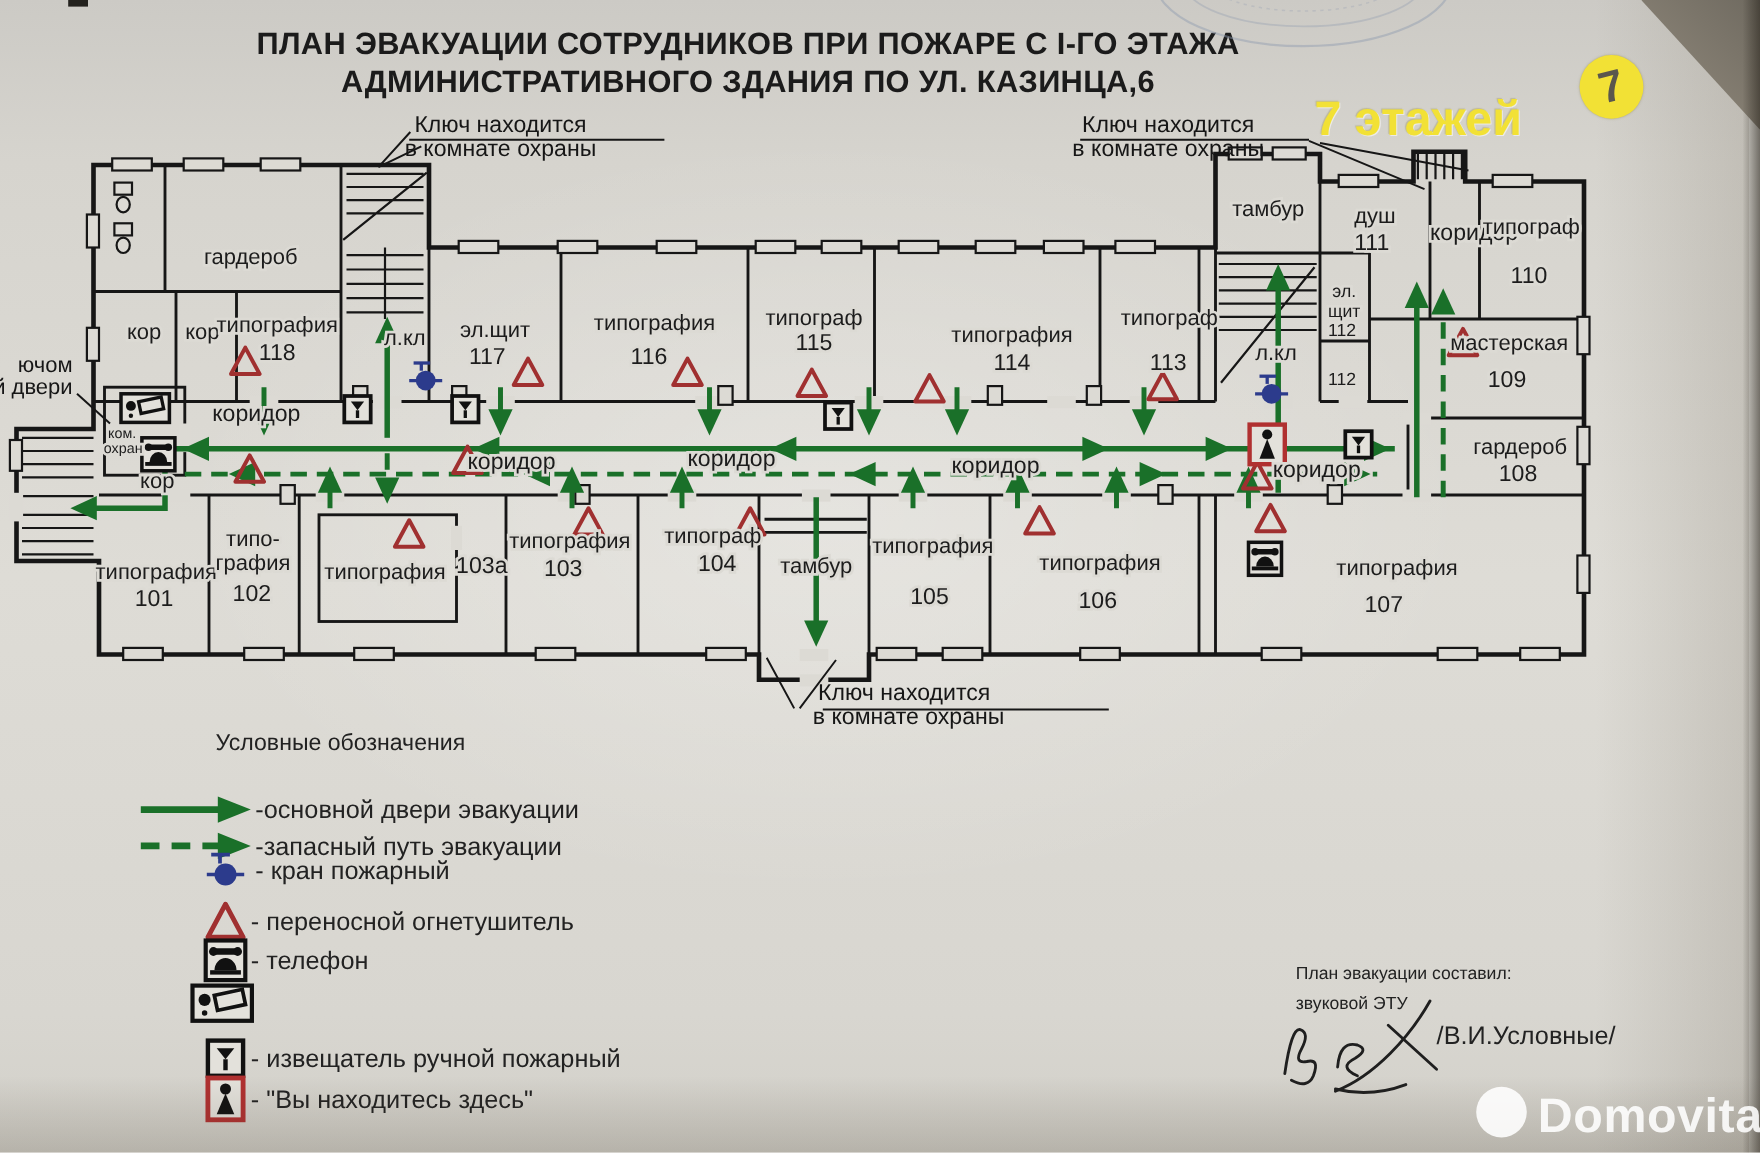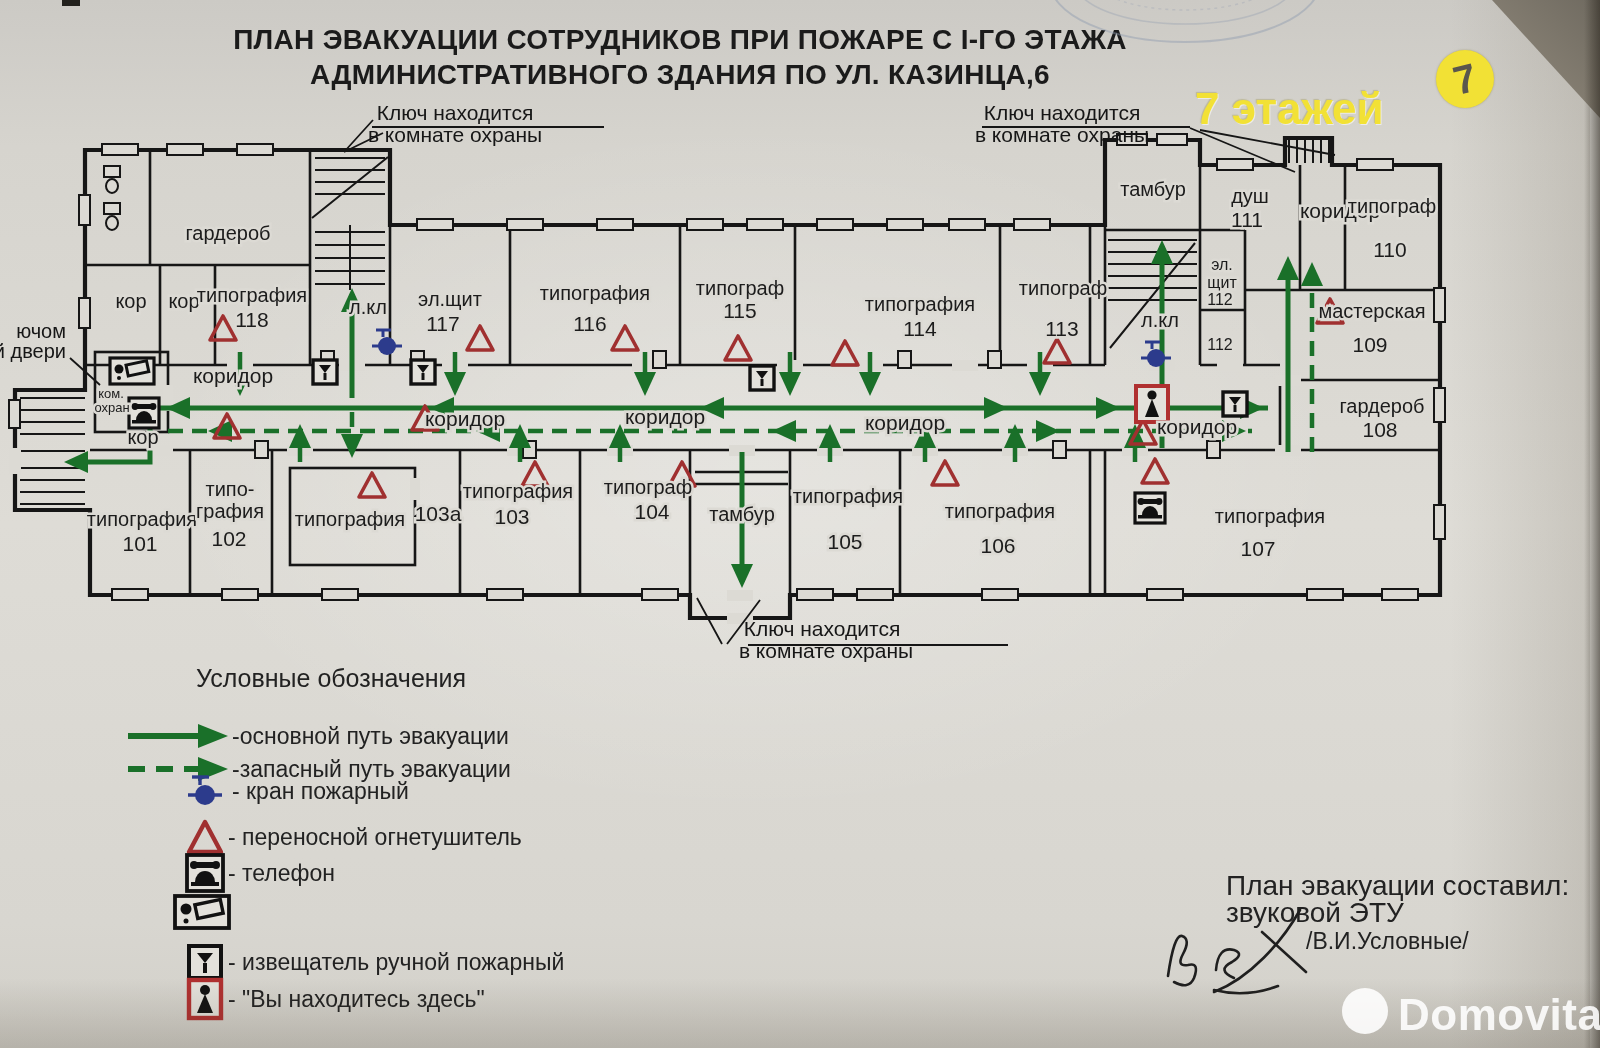--- a/index.html
+++ b/index.html
@@ -20,24 +20,24 @@
   svg.plan{position:absolute;left:0;top:0;}
   .wall{stroke:#161616;fill:none;}
   .ptext{fill:#1c1c1c;paint-order:stroke;stroke:#dcdad4;stroke-width:5px;font-family:"Liberation Sans",sans-serif;}
   .rname{font-size:20px;}
   .rnum{font-size:21px;}
   .ctext{font-size:21px;}
   .stext{font-size:13px;}
   .mtext{font-size:16px;}
   .note{font-size:21px;fill:#161616;font-family:"Liberation Sans",sans-serif;}
   .legend{position:absolute;left:126px;top:664px;width:620px;}
-  .legend-title{position:absolute;left:70px;top:0;font-size:25px;color:#222;}
+  .legend-title{position:absolute;left:70px;top:0;font-size:21px;color:#222;}
   .lrow{position:absolute;display:flex;align-items:center;color:#222;font-size:23px;}
   .lrow .txt{white-space:nowrap;}
-  .sig{position:absolute;left:1226px;top:872px;font-size:28px;line-height:27px;color:#222;}
+  .sig{position:absolute;left:1178px;top:872px;font-size:16px;line-height:27px;color:#222;}
   .sig-name{position:absolute;left:1306px;top:928px;font-size:23px;color:#222;}
   .scribble{position:absolute;left:1150px;top:898px;}
   .wm-circle{position:absolute;left:1342px;top:988px;width:46px;height:46px;border-radius:50%;
         background:rgba(255,255,255,.88);}
   .wm-text{position:absolute;left:1398px;top:990px;font-size:44px;font-weight:bold;
         color:rgba(255,255,255,.88);letter-spacing:.5px;}
   .edge-curl{position:absolute;left:1450px;top:0;bottom:0;width:140px;
         background:linear-gradient(90deg,rgba(120,112,98,0),rgba(120,112,98,.22));}
   .edge-strip{position:absolute;right:0;top:0;bottom:0;width:16px;
         background:linear-gradient(90deg,rgba(45,40,32,0),rgba(45,40,32,.6));}
@@ -382,21 +382,21 @@
   </div>
 
   <div class="legend">
     <div class="legend-title">Условные обозначения</div>
 
     <div class="lrow" style="top:58px;left:0;">
       <svg width="106" height="28">
         <line x1="2" y1="14" x2="76" y2="14" stroke="#1a7029" stroke-width="6"></line>
         <polygon points="102,14 72,2 72,26" fill="#1a7029"></polygon>
       </svg>
-      <span class="txt">-основной путь эвакуации</span>
+      <span class="txt">-основной двери эвакуации</span>
     </div>
 
     <div class="lrow" style="top:91px;left:0;">
       <svg width="106" height="28">
         <line x1="2" y1="14" x2="76" y2="14" stroke="#1a7029" stroke-width="6" stroke-dasharray="17 11"></line>
         <polygon points="102,14 72,2 72,26" fill="#1a7029"></polygon>
       </svg>
       <span class="txt">-запасный путь эвакуации</span>
     </div>
 

